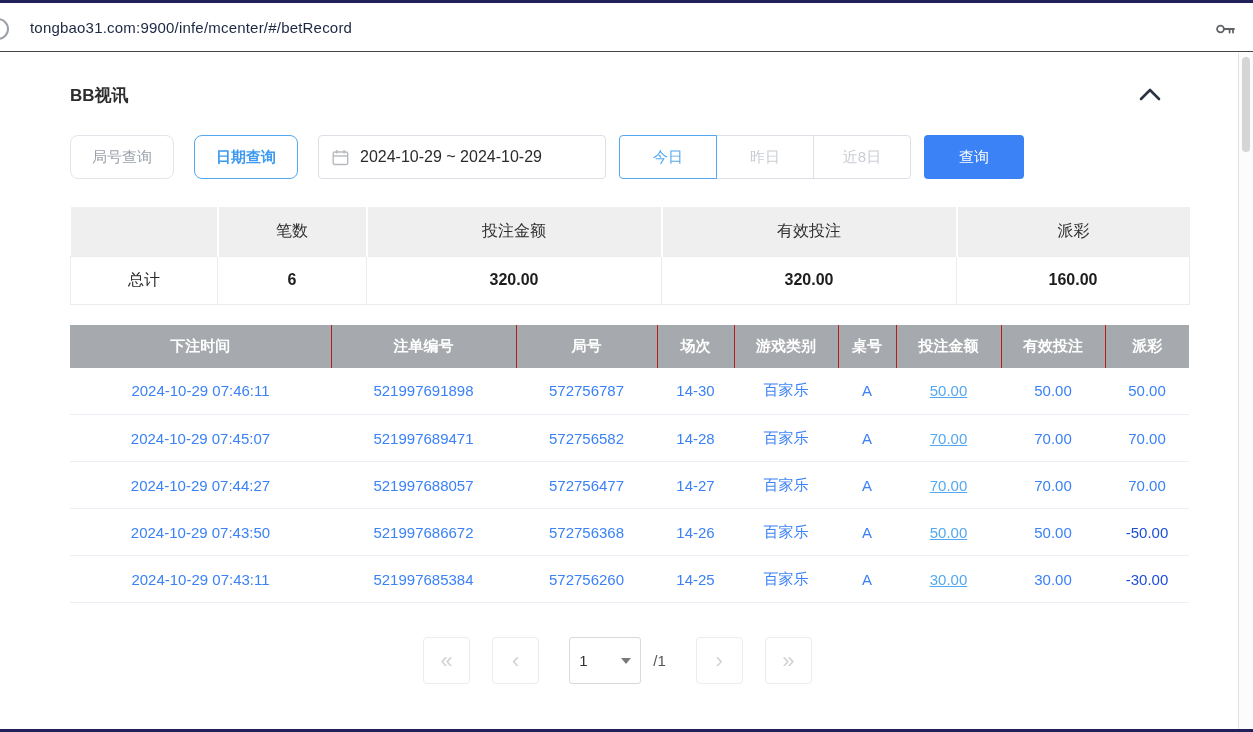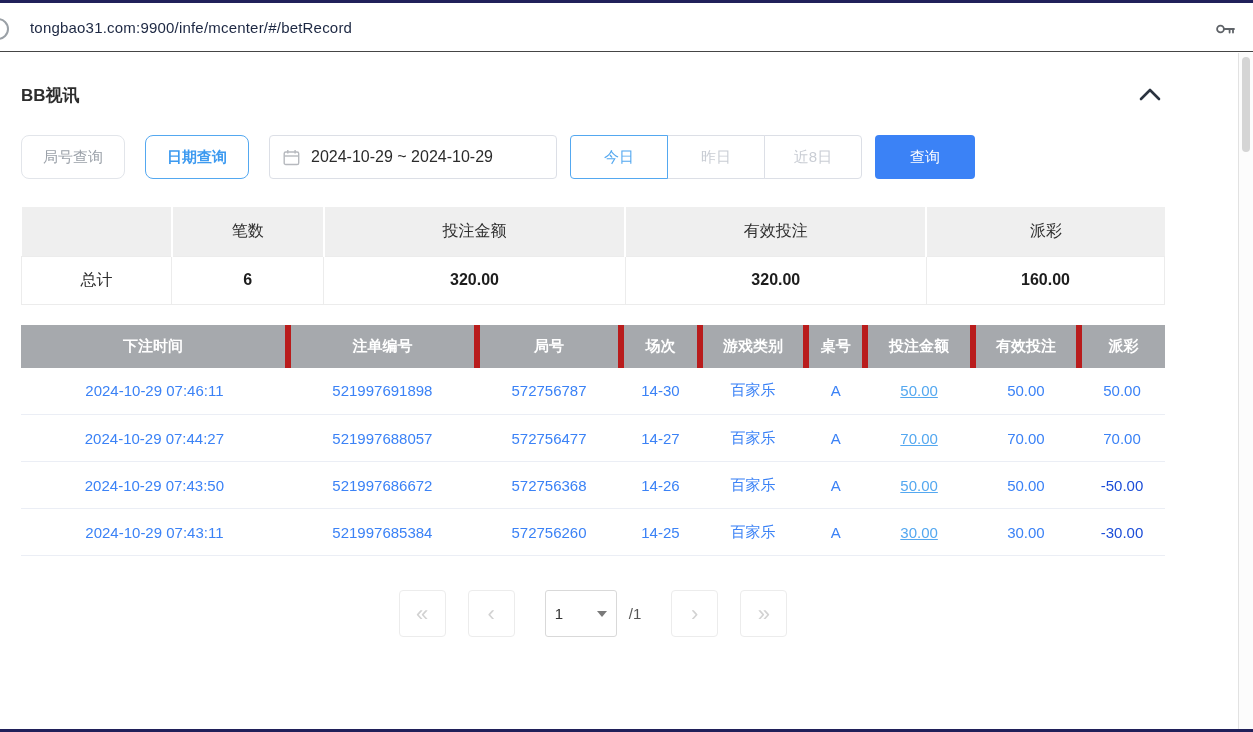--- a/index.html
+++ b/index.html
@@ -17,21 +17,21 @@
 
   
   .scrollbar { position: fixed; right: 0; top: 53px; bottom: 3px; width: 15px;
                background: #fcfcfc; border-left: 1px solid #e2e2e2; z-index: 4; }
   .scroll-thumb { position: absolute; top: 4px; left: 3px; width: 8px; height: 95px;
                   background: #d5d5d5; border-radius: 4px; }
   .bottom-line { position: fixed; left: 0; right: 0; bottom: 0; height: 3px;
                  background: #20205a; z-index: 6; }
 
   
-  .content { margin: 0 88px 0 21px; }
+  .content { margin: 0 88px 0 70px; }
 
   .panel-header { display: flex; justify-content: space-between; align-items: center; margin-top: 32px; }
   .panel-title { font-size: 17px; font-weight: bold; color: #2d2d2d; }
   .collapse-btn { cursor: pointer; padding: 2px 4px; }
 
   
   .filter-row { display: flex; align-items: center; margin-top: 28px; }
   button { font-family: inherit; cursor: pointer; background: #fff; }
   .tab-btn { width: 104px; height: 44px; border: 1px solid #e2e5ea; border-radius: 8px;
              font-size: 15px; color: #9aa0a8; }
@@ -61,21 +61,21 @@
   .summary th { background: #efefef; height: 49px; font-size: 16px; font-weight: normal;
                 color: #2f2f2f; border-left: 2px solid #fff; }
   .summary th:first-child { border-left: none; }
   .summary td { height: 48px; text-align: center; font-size: 16px; color: #1d1d1d;
                 border: 1px solid #ececec; font-weight: 600; }
   .summary td.label { font-weight: 400; color: #2b2b2b; }
 
   
   .records { margin-top: 20px; }
   .records th { background: #a6a9ad; color: #fff; height: 43px; font-size: 15px;
-                font-weight: bold; border-left: 6px solid #b91c1c; }
+                font-weight: bold; border-left: 1px solid #b91c1c; }
   .records th:first-child { border-left: none; }
   .records td { height: 47px; text-align: center; font-size: 15px; color: #3b82f6;
                 border-bottom: 1px solid #ebeef5; background: #fff; }
   .records td.link { color: #54a8f0; text-decoration: underline; cursor: pointer; }
   .records td.neg { color: #1d4ed8; text-align: center; }
 
   
   .pagination { display: flex; justify-content: center; align-items: center; margin-top: 34px; }
   .pg-btn { width: 47px; height: 47px; border: 1px solid #ececec; border-radius: 4px;
             background: #fff; color: #d2d2d2; font-size: 22px; line-height: 1;
@@ -200,20 +200,31 @@
       <td>521997691898</td>
       <td>572756787</td>
       <td>14-30</td>
       <td>百家乐</td>
       <td>A</td>
       <td class="link">50.00</td>
       <td>50.00</td>
       <td>50.00</td>
     </tr>
         <tr>
+      <td>2024-10-29 07:45:07</td>
+      <td>521997689471</td>
+      <td>572756582</td>
+      <td>14-28</td>
+      <td>百家乐</td>
+      <td>A</td>
+      <td class="link">70.00</td>
+      <td>70.00</td>
+      <td>70.00</td>
+    </tr>
+        <tr>
       <td>2024-10-29 07:44:27</td>
       <td>521997688057</td>
       <td>572756477</td>
       <td>14-27</td>
       <td>百家乐</td>
       <td>A</td>
       <td class="link">70.00</td>
       <td>70.00</td>
       <td>70.00</td>
     </tr>

